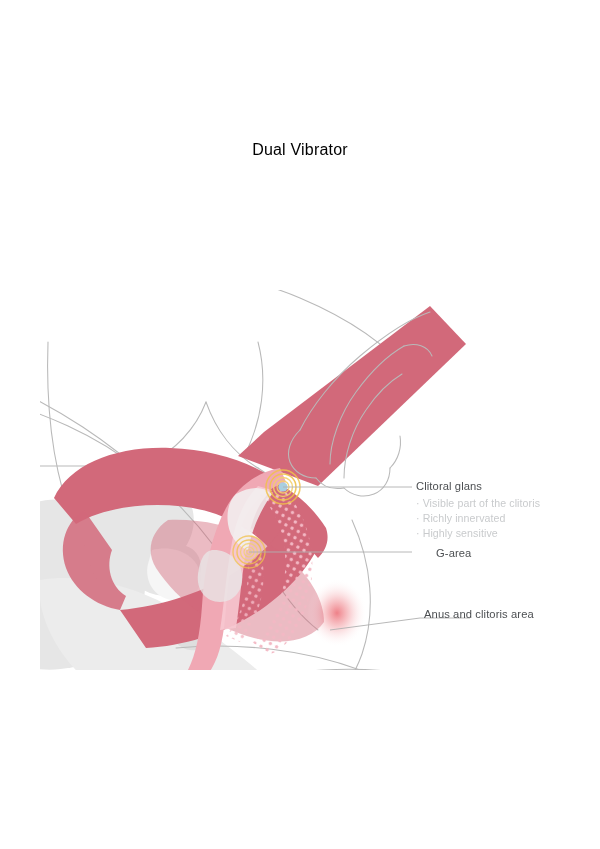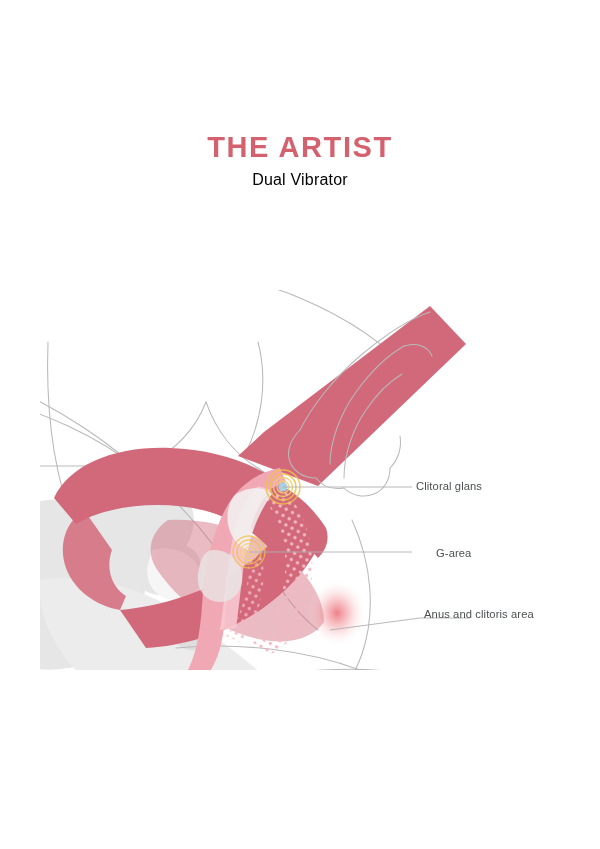--- a/index.html
+++ b/index.html
@@ -44,21 +44,20 @@
   #callout-clitoral{left:416px;top:479px;}
   #callout-garea{left:436px;top:546px;}
   #callout-anus{left:424px;top:607px;}
 </style>
 </head>
 <body>
 
 <div class="page">
 
   <div class="header">
-    <div class="title">THE ARTIST</div>
     <div class="subtitle">Dual Vibrator</div>
   </div>
 
   <div class="figure">
     <svg width="600" height="440" viewBox="0 0 600 440" xmlns="http://www.w3.org/2000/svg">
       <defs>
         <pattern id="dots" width="7" height="7" patternUnits="userSpaceOnUse" patternTransform="rotate(28)">
           <circle cx="3.5" cy="3.5" r="1.7" fill="#f3b8c4"></circle>
         </pattern>
         <radialGradient id="anusGlow" cx="50%" cy="50%" r="50%">
@@ -192,20 +191,25 @@
         </g>
 
       </g>
     </svg>
   </div>
 
   <div class="labels">
 
     <div class="callout" id="callout-clitoral">
       <div class="c-title">Clitoral glans</div>
+      <ul>
+        <li>Visible part of the clitoris</li>
+        <li>Richly innervated</li>
+        <li>Highly sensitive</li>
+      </ul>
     </div>
 
     <div class="callout" id="callout-garea">
       <div class="c-title">G-area</div>
     </div>
 
     <div class="callout" id="callout-anus">
       <div class="c-title two-line">Anus and clitoris area</div>
     </div>
 

